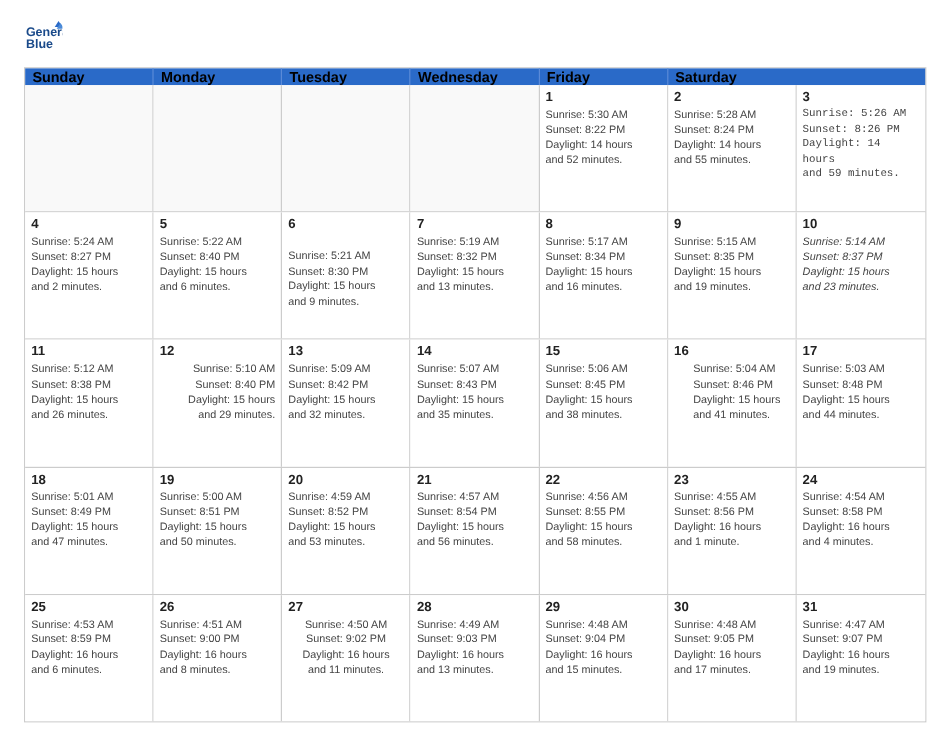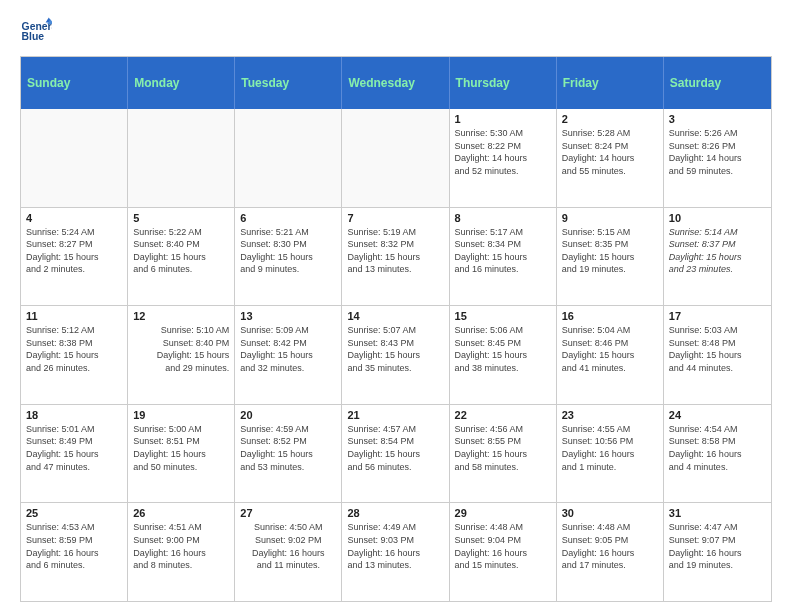--- a/index.html
+++ b/index.html
@@ -49,24 +49,24 @@
       display: flex;
       flex-direction: column;
       border: 1px solid #ccc;
     }
     .cal-header-row {
       display: grid;
       grid-template-columns: repeat(7, 1fr);
       background: #2a6ac8;
     }
     .cal-header-cell {
-      color: #86efac;
+      color: #000000;
       font-weight: bold;
       font-size: 12px;
-      padding: 19px 6px;
+      padding: 0 6px;
       border-right: 1px solid #5a8ad8;
       text-align: left;
     }
     .cal-header-cell:last-child { border-right: none; }
     .cal-body {
       flex: 1;
       display: flex;
       flex-direction: column;
     }
     .cal-row {
@@ -119,21 +119,20 @@
       <div class="subtitle"></div>
     </div>
   </div>
 
   <div class="calendar">
     <div class="cal-header-row">
     <div class="cal-header-cell">Sunday</div>
         <div class="cal-header-cell">Monday</div>
         <div class="cal-header-cell">Tuesday</div>
         <div class="cal-header-cell">Wednesday</div>
-        <div class="cal-header-cell">Thursday</div>
         <div class="cal-header-cell">Friday</div>
         <div class="cal-header-cell">Saturday</div>
       </div>
     <div class="cal-body">
     <div class="cal-row">
           <div class="cal-cell empty"></div>
           <div class="cal-cell empty"></div>
           <div class="cal-cell empty"></div>
           <div class="cal-cell empty"></div>
           <div class="cal-cell">
@@ -145,21 +144,21 @@
           </div>
           <div class="cal-cell">
             <div class="day-num">2</div>
             <div class="day-info" style="white-space: pre-line;">Sunrise: 5:28 AM
 Sunset: 8:24 PM
 Daylight: 14 hours
 and 55 minutes.</div>
           </div>
           <div class="cal-cell">
             <div class="day-num">3</div>
-            <div class="day-info" style="white-space: pre-line;">Sunrise: 5:26 AM
+            <div class="day-info" style="white-space: pre-line; font-family: Liberation Mono, monospace;">Sunrise: 5:26 AM
 Sunset: 8:26 PM
 Daylight: 14 hours
 and 59 minutes.</div>
           </div>
         </div>
         <div class="cal-row">
           <div class="cal-cell">
             <div class="day-num">4</div>
             <div class="day-info" style="white-space: pre-line;">Sunrise: 5:24 AM
 Sunset: 8:27 PM
@@ -168,21 +167,21 @@
           </div>
           <div class="cal-cell">
             <div class="day-num">5</div>
             <div class="day-info" style="white-space: pre-line;">Sunrise: 5:22 AM
 Sunset: 8:40 PM
 Daylight: 15 hours
 and 6 minutes.</div>
           </div>
           <div class="cal-cell">
             <div class="day-num">6</div>
-            <div class="day-info" style="white-space: pre-line;">Sunrise: 5:21 AM
+            <div class="day-info" style="white-space: pre-line; margin-top: 12px;">Sunrise: 5:21 AM
 Sunset: 8:30 PM
 Daylight: 15 hours
 and 9 minutes.</div>
           </div>
           <div class="cal-cell">
             <div class="day-num">7</div>
             <div class="day-info" style="white-space: pre-line;">Sunrise: 5:19 AM
 Sunset: 8:32 PM
 Daylight: 15 hours
 and 13 minutes.</div>
@@ -240,21 +239,21 @@
           </div>
           <div class="cal-cell">
             <div class="day-num">15</div>
             <div class="day-info" style="white-space: pre-line;">Sunrise: 5:06 AM
 Sunset: 8:45 PM
 Daylight: 15 hours
 and 38 minutes.</div>
           </div>
           <div class="cal-cell">
             <div class="day-num">16</div>
-            <div class="day-info" style="white-space: pre-line;">Sunrise: 5:04 AM
+            <div class="day-info" style="white-space: pre-line; margin-left: 16px;">Sunrise: 5:04 AM
 Sunset: 8:46 PM
 Daylight: 15 hours
 and 41 minutes.</div>
           </div>
           <div class="cal-cell">
             <div class="day-num">17</div>
             <div class="day-info" style="white-space: pre-line;">Sunrise: 5:03 AM
 Sunset: 8:48 PM
 Daylight: 15 hours
 and 44 minutes.</div>
@@ -292,21 +291,21 @@
           <div class="cal-cell">
             <div class="day-num">22</div>
             <div class="day-info" style="white-space: pre-line;">Sunrise: 4:56 AM
 Sunset: 8:55 PM
 Daylight: 15 hours
 and 58 minutes.</div>
           </div>
           <div class="cal-cell">
             <div class="day-num">23</div>
             <div class="day-info" style="white-space: pre-line;">Sunrise: 4:55 AM
-Sunset: 10:56 PM
+Sunset: 8:56 PM
 Daylight: 16 hours
 and 1 minute.</div>
           </div>
           <div class="cal-cell">
             <div class="day-num">24</div>
             <div class="day-info" style="white-space: pre-line;">Sunrise: 4:54 AM
 Sunset: 8:58 PM
 Daylight: 16 hours
 and 4 minutes.</div>
           </div>

